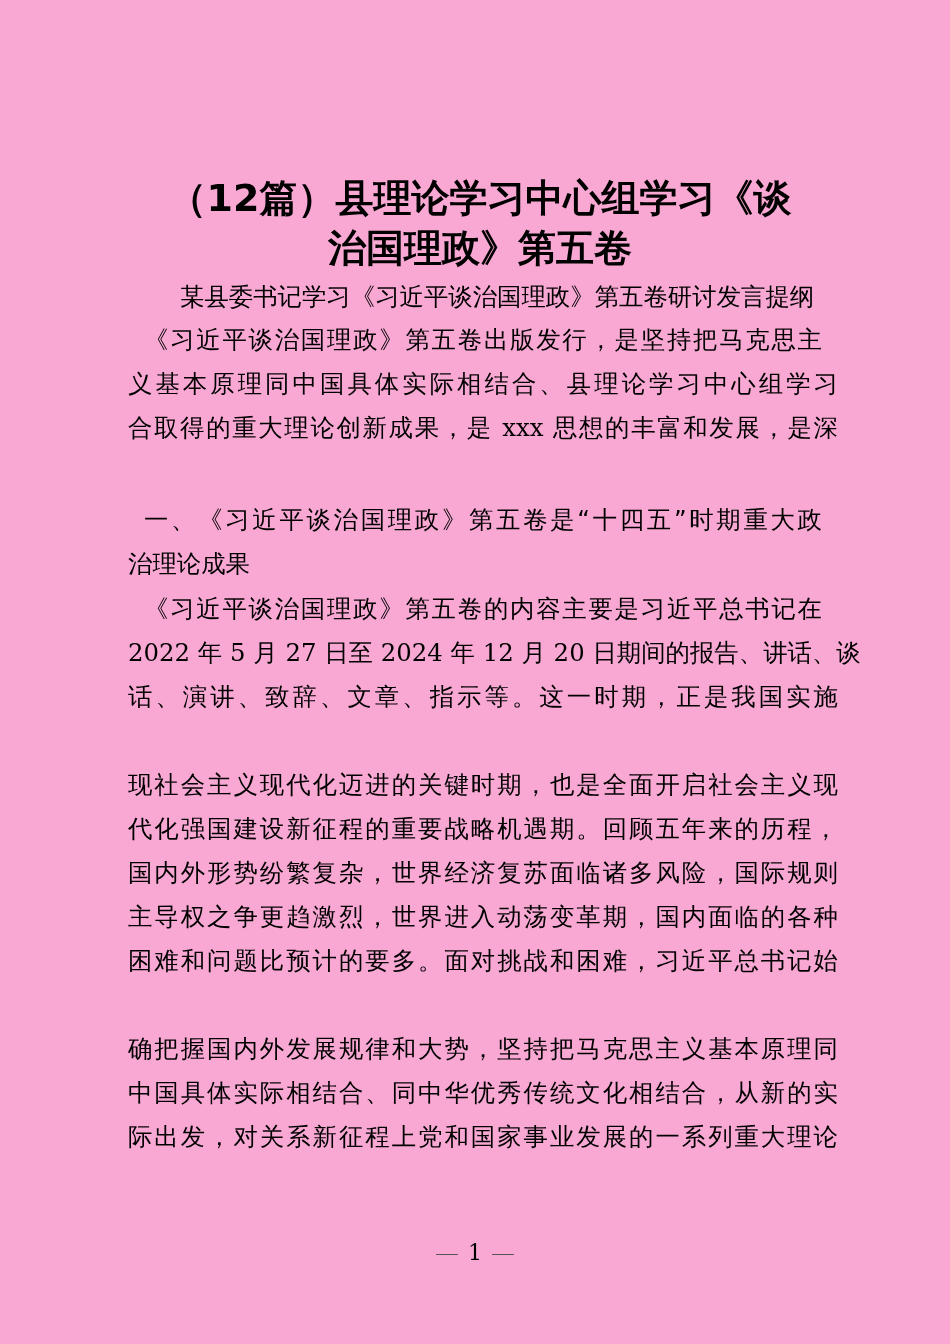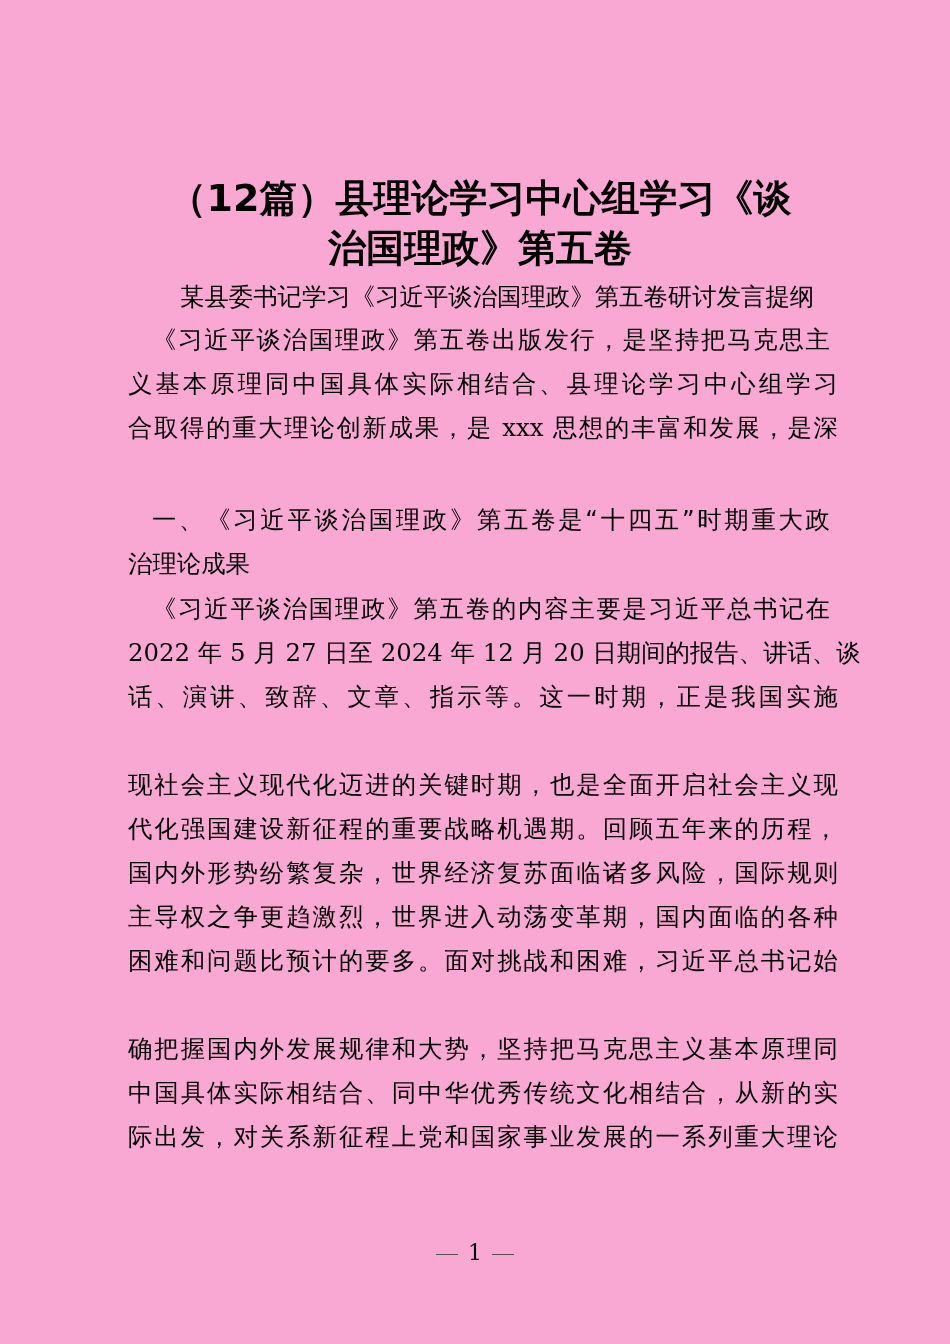--- a/index.html
+++ b/index.html
@@ -41,21 +41,21 @@
       left: 128px;
       width: 710px;
       font-size: 24.4px;
       line-height: 30px;
       white-space: nowrap;
       text-align: justify;
       text-align-last: justify;
       font-family: "DejaVu Serif", "Liberation Serif", serif;
       font-weight: normal;
     }
-    .line.indent { left: 152px; width: 678px; }
+    .line.indent { left: 144px; width: 678px; }
     .line.last { text-align-last: left; }
     .line.heading {
       font-family: "DejaVu Sans", "Liberation Sans", sans-serif;
       font-weight: normal;
     }
     .line.subtitle { left: 148px; width: 678px; margin-left: 32px; }
     .page-number {
       position: absolute;
       top: 1238px;
       left: 0;

